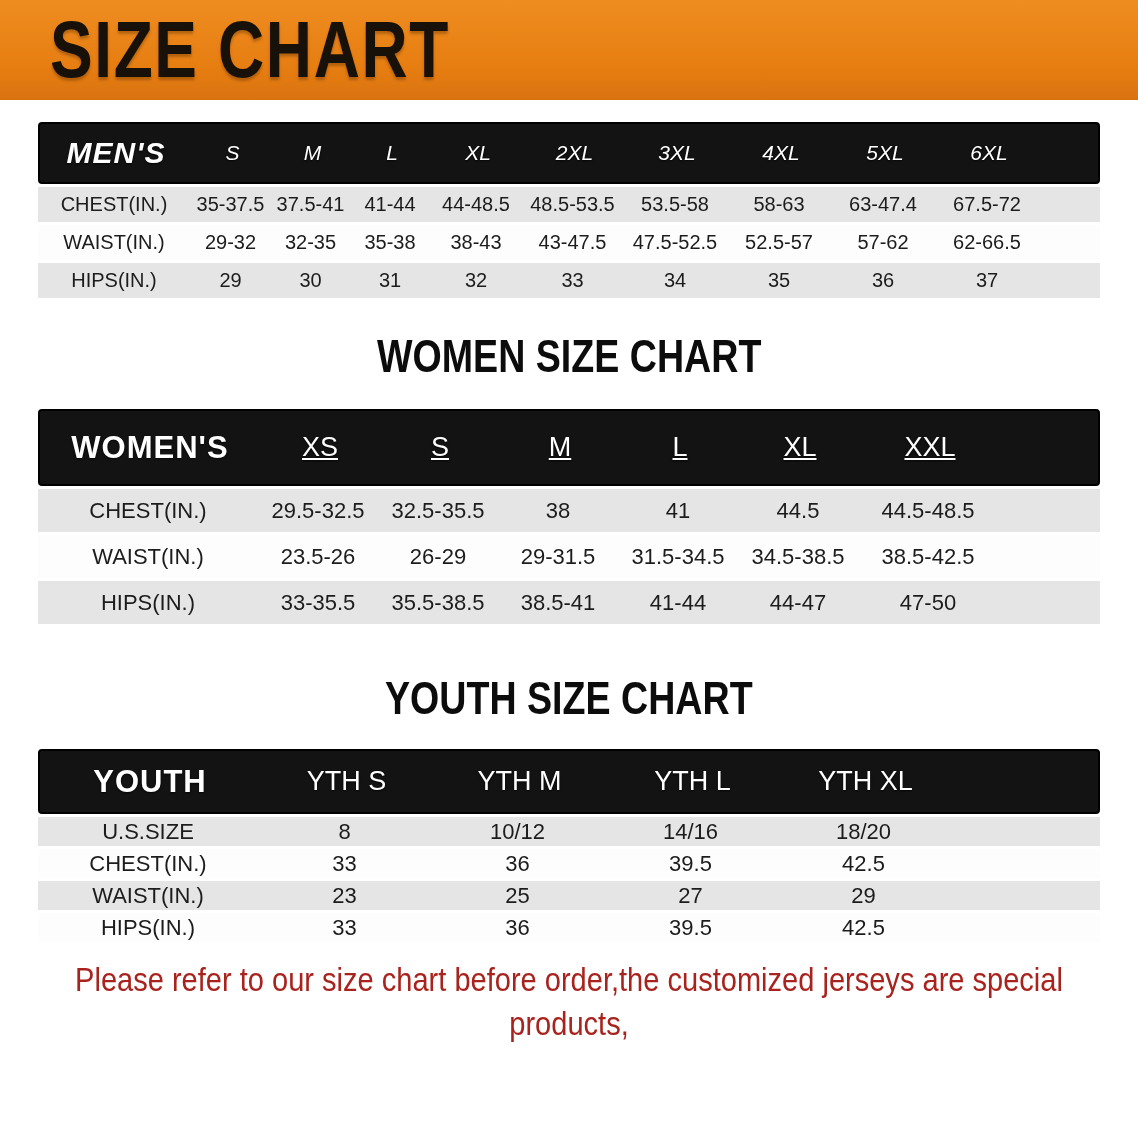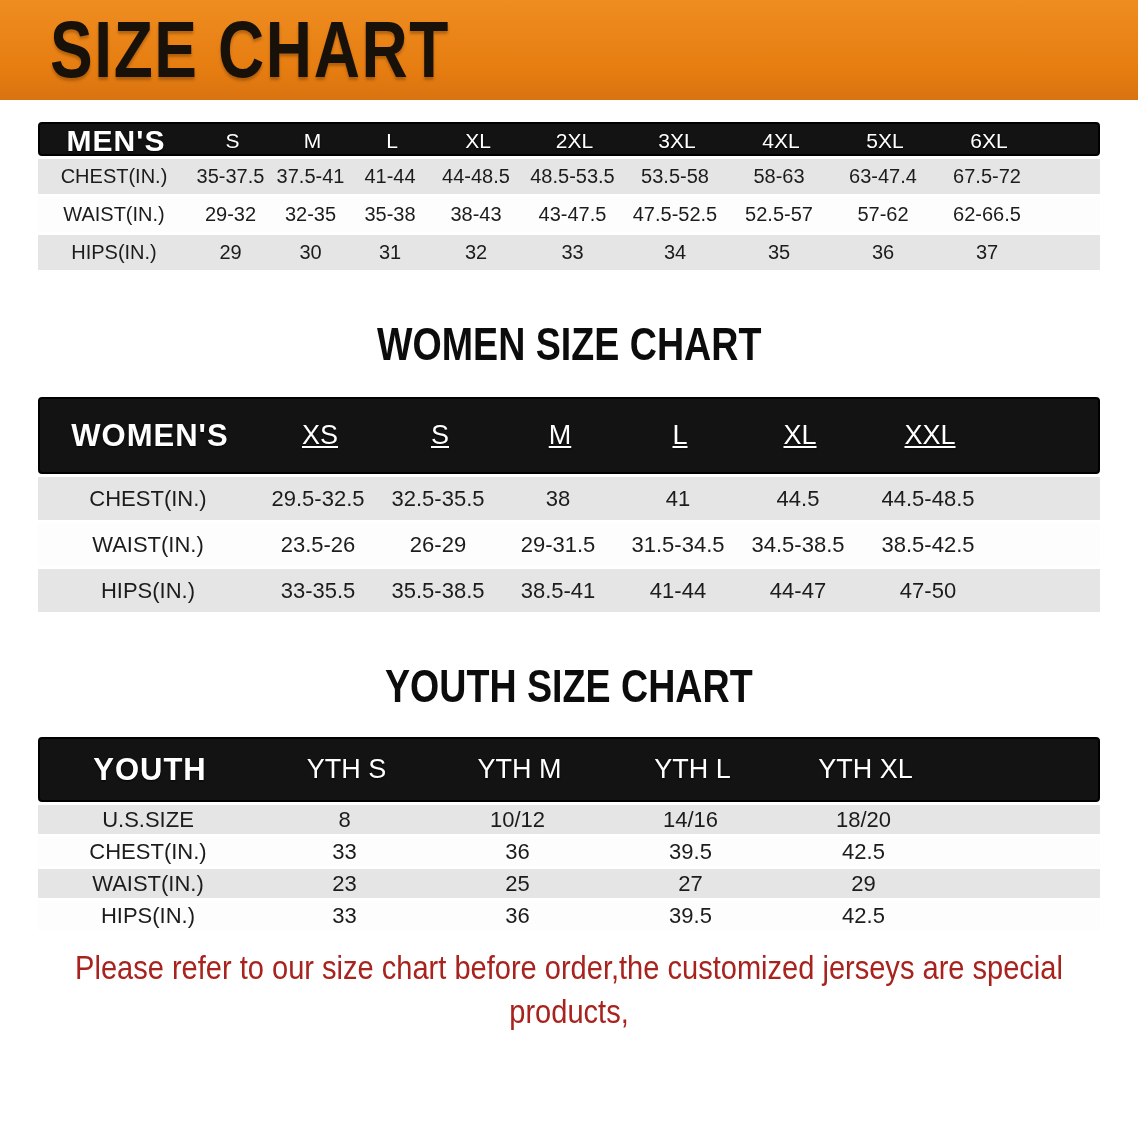--- a/index.html
+++ b/index.html
@@ -20,41 +20,41 @@
   .banner-title {
     font-size:80px; font-weight:bold; color:#18110a;
     letter-spacing:2px; text-shadow:0 3px 3px rgba(90,45,0,0.38);
   }
 
   
   .sec-heading { margin:0; text-align:center; }
   .sec-heading .condensed { font-size:47px; font-weight:bold; color:#0c0c0c; }
   .sec-men  .sec-heading { padding-top:22px; }
   .sec-men  .table  { margin-top:22px; }
-  .sec-women .sec-heading { padding-top:46px; }
+  .sec-women .sec-heading { padding-top:30px; }
   .sec-women .table { margin-top:26px; }
   .sec-youth .sec-heading { padding-top:46px; }
   .sec-youth .table { margin-top:24px; }
 
   
   .table { margin-left:38px; margin-right:38px; display:flex; flex-direction:column; row-gap:3px; }
   .trow { display:grid; align-items:center; }
   .thead {
     background:#131313; border:2px solid #000; border-radius:4px;
     box-sizing:border-box; color:#ffffff;
   }
   .thead .cell { text-shadow:0 1px 2px rgba(0,0,0,0.8); }
   .trow:nth-child(even) { background:#e5e5e5; }
   .trow:not(.thead):nth-child(odd) { background:#fdfdfd; }
   .cell { text-align:center; color:inherit; }
   .trow:not(.thead) { color:#1c1c1c; }
   .label-cell { font-weight:bold; }
 
   .sec-men  .trow { grid-template-columns:152px 81px 79px 80px 92px 101px 104px 104px 104px 104px; }
-  .sec-men  .thead { height:34px; }
+  .sec-men  .thead { height:62px;font-style:italic; }
   .sec-men  .thead .label-cell { font-size:30px; letter-spacing:1px; }
   .sec-men  .thead .size-cell  { font-size:21px; }
   .sec-men  .trow:not(.thead)  { height:35px; font-size:20px; }
 
   .sec-women .trow { grid-template-columns:220px 120px 120px 120px 120px 120px 140px; }
   .sec-women .thead { height:77px; }
   .sec-women .thead .label-cell { font-size:31px; letter-spacing:1px; }
   .sec-women .thead .size-cell  { font-size:27px;text-decoration:underline; }
   .sec-women .trow:not(.thead)  { height:43px; font-size:22px; }
 

